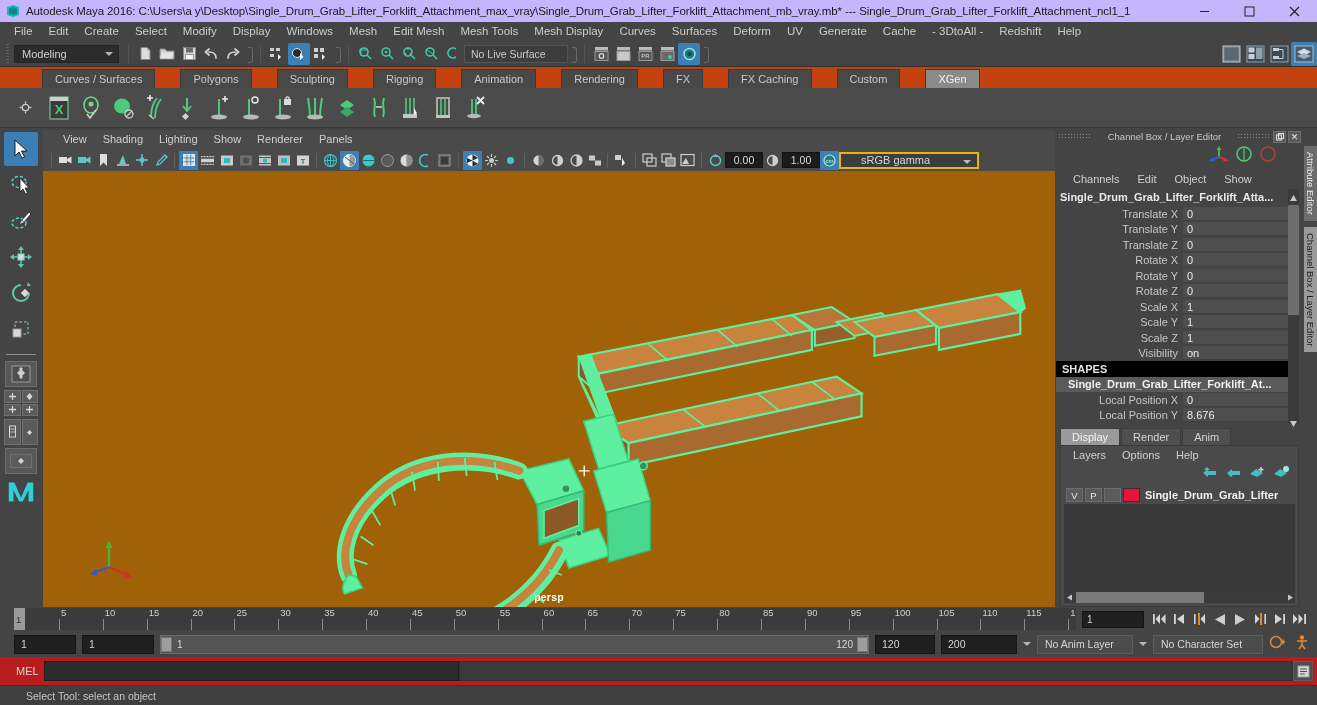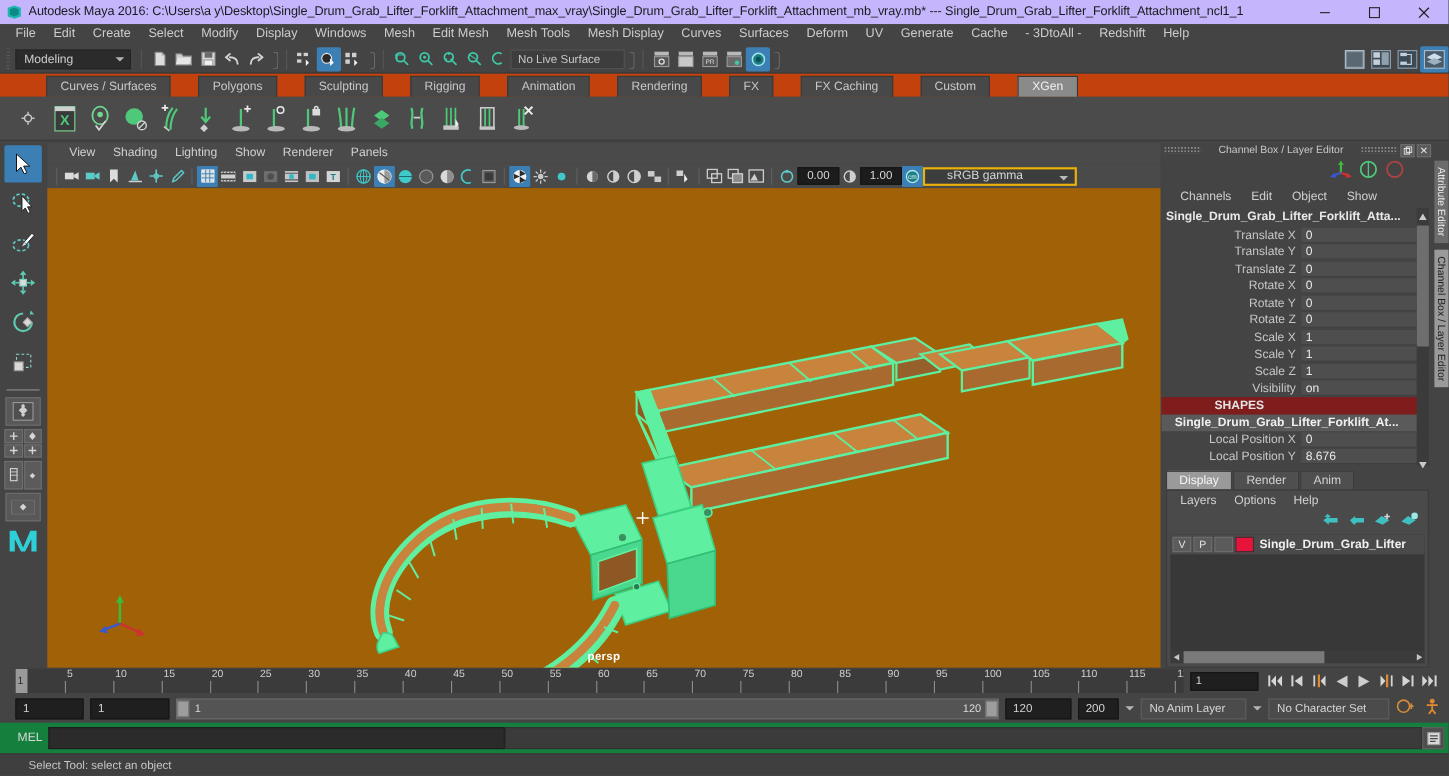--- a/index.html
+++ b/index.html
@@ -113,21 +113,21 @@
   .cb-menu { height:20px; display:flex; align-items:center; font-size:11px; color:#d0d0d0; padding-left:8px; }
   .cb-menu span { padding:0 9px; }
   .cb-objname { font-size:11px; color:#e9e9e9; font-weight:bold; padding:2px 0 3px 4px; white-space:nowrap;
      overflow:hidden; text-overflow:ellipsis; }
   .chanlist { position:relative; flex:none; }
   .chanrow { display:flex; height:15.5px; align-items:center; font-size:11px; }
   .chanrow .lbl { flex:1; text-align:right; color:#c6c6c6; padding-right:5px; white-space:nowrap; }
   .chanrow .val { width:105px; color:#eaeaea; background:#4e4e4e; height:14px; line-height:14px;
      padding-left:4px; border-bottom:1px solid #3f3f3f; }
   .chanrow.section .lbl { text-align:left; padding-left:6px; font-weight:bold; color:#e2e2e2; }
-  .chanrow.section { background:#7f1d1d;padding-left:42px; }
+  .chanrow.section { background:#000000; }
   .chanrow.shapename { background:#5a5a5a;justify-content:center; }
   .chanrow.shapename .lbl { text-align:left; padding-left:12px; font-weight:bold; color:#f0f0f0;
      overflow:hidden; text-overflow:ellipsis; }
   .cb-scroll { position:absolute; right:4px; top:0; bottom:0; width:11px; background:#3b3b3b; }
   .cb-scroll .thumb { position:absolute; left:0; right:0; top:16px; height:110px; background:#6e6e6e; border-radius:1px;}
   .cb-scroll .up,.cb-scroll .dn{position:absolute;left:1px;width:9px;height:9px;}
 
   
   .letabs { display:flex; height:18px; align-items:flex-end; padding-left:4px; margin-top:4px; }
   .letab { height:17px; padding:0 11px; font-size:11px; background:#4f4f4f; color:#d2d2d2;
@@ -165,21 +165,21 @@
   .rangebar { flex:1; height:19px; background:#545454; border:1px solid #6a6a6a; position:relative;
      display:flex; align-items:center; }
   .rangebar .handle { width:11px;height:15px;background:#9d9d9d;border:1px solid #777; }
   .rangebar .rv-l{ font-size:10px;color:#dadada; margin-left:5px; }
   .rangebar .rv-r{ font-size:10px;color:#dadada; margin-left:auto; margin-right:4px; }
   .combo2 { height:19px; background:#4b4b4b; border:1px solid #5e5e5e; color:#d5d5d5; font-size:10.5px;
      display:flex; align-items:center; padding-left:7px; flex:none; }
   .dn-arrow{width:0;height:0;border-left:4px solid transparent;border-right:4px solid transparent;border-top:4px solid #b5b5b5;}
 
   
-  .cmdrow { height:28px; display:flex; align-items:center; background:#15803d; flex:none; padding:0 4px 0 16px; gap:0; }
+  .cmdrow { height:28px; display:flex; align-items:center; background:#b91c1c; flex:none; padding:0 4px 0 16px; gap:0; }
   .mel-lbl { font-size:11px; color:#d8d8d8; width:28px; }
   .mel-in { width:415px;height:20px;background:#2b2b2b;border:1px solid #1d1d1d;flex:none; }
   .mel-out { flex:1;height:20px;background:#3b3b3b;border:1px solid #303030; }
   .mel-btn { width:20px;height:20px;background:#4e4e4e;border:1px solid #5f5f5f;display:flex;align-items:center;justify-content:center; }
 
   .statusbar { height:20px; background:#3f3f3f; display:flex; align-items:center; padding-left:26px;
      font-size:10.5px; color:#c5c5c5; flex:none; border-top:1px solid #353535; }
 </style>
 </head>
 <body>
@@ -1314,21 +1314,21 @@
     </div>
     <div class="rangebar">
       <div class="handle"></div>
       <div class="rv-l">1</div>
       <div class="rv-r">120</div>
       <div class="handle"></div>
     </div>
     <div class="rfield" style="width:60px">
       <span>120</span>
     </div>
-    <div class="rfield" style="width:37px">
+    <div class="rfield" style="width:76px">
       <span>200</span>
     </div>
     <div class="dn-arrow"></div>
     <div class="combo2" style="width:96px">
       <span>No Anim Layer</span>
     </div>
     <div class="dn-arrow"></div>
     <div class="combo2" style="width:110px">
       <span>No Character Set</span>
     </div>

